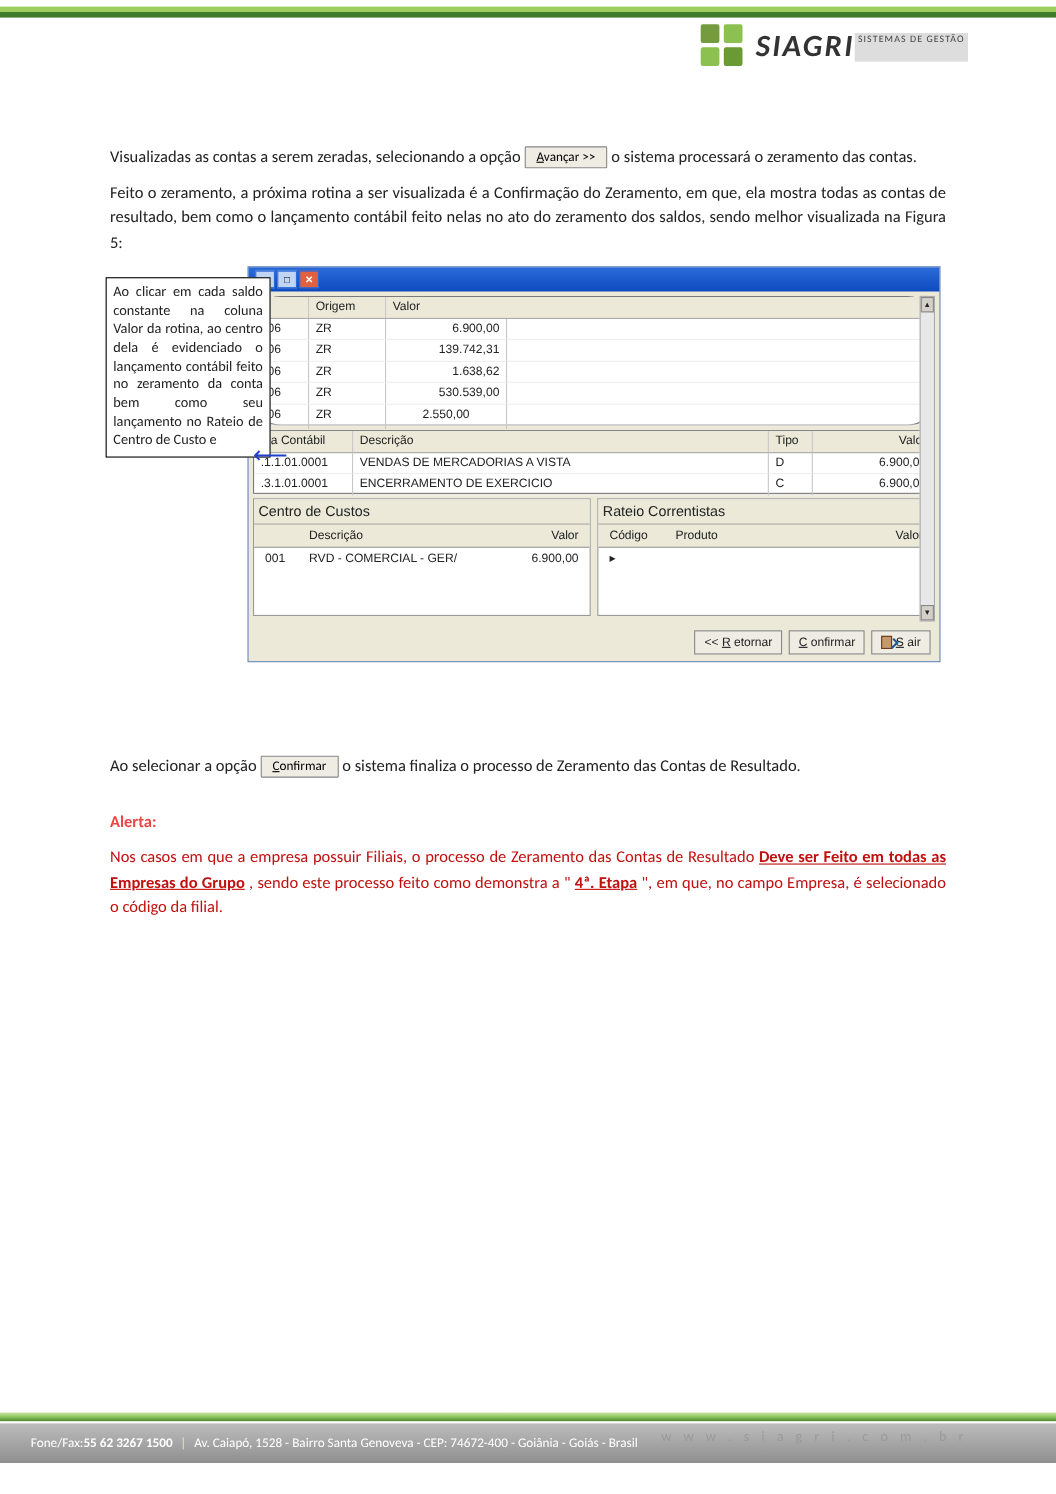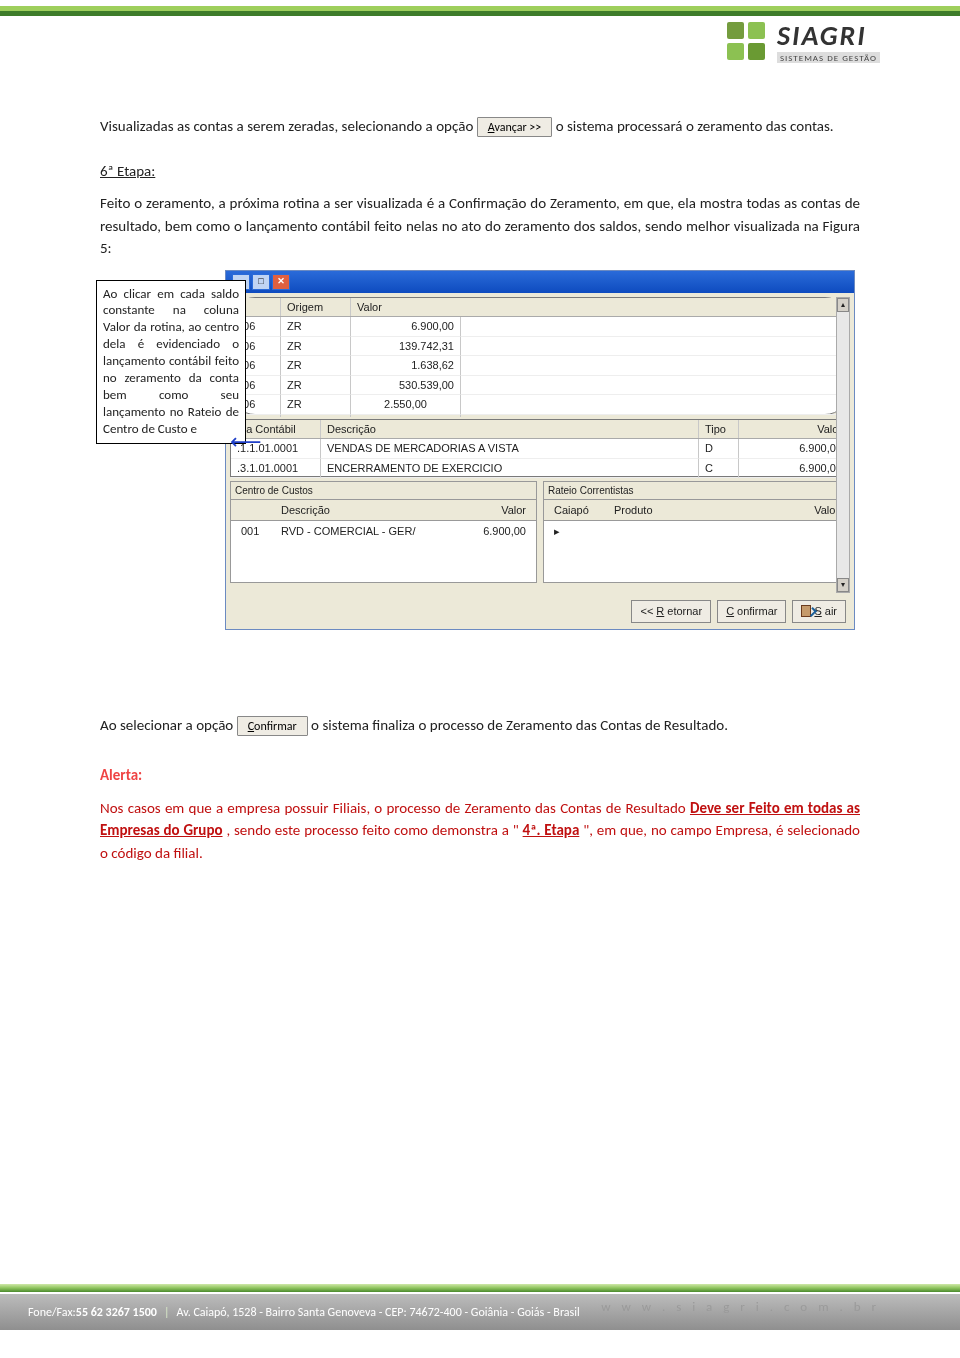--- a/index.html
+++ b/index.html
@@ -6,25 +6,25 @@
   html, body { width: 960px; height: 1358px; font-family: Calibri, Arial, sans-serif; background: #fff; position: relative; }
   .page { width: 960px; height: 1358px; position: relative; overflow: hidden; }
   .top-line { position: absolute; top: 6px; left: 0; right: 0; height: 10px; background: linear-gradient(to bottom, #9ecf5c 0%, #9ecf5c 48%, #3e7c2a 52%, #3e7c2a 100%); }
   .logo-box { position: absolute; top: 20px; right: 80px; display: flex; align-items: center; gap: 8px; }
   .logo-squares { width: 44px; height: 44px; position: relative; }
   .logo-squares .sq { position: absolute; width: 17px; height: 17px; border-radius: 2px; }
   .logo-squares .a { top: 2px; left: 2px; background: #749c3e; }
   .logo-squares .b { top: 2px; left: 23px; background: #8cc152; }
   .logo-squares .c { top: 23px; left: 2px; background: #8cc152; }
   .logo-squares .d { top: 23px; left: 23px; background: #6a9a33; }
-  .logo-text { display: flex; flex-direction: column; line-height: 1; }
+  .logo-text { display: flex; flex-direction: row; line-height: 1; }
   .logo-text .brand { font-weight: bold; font-size: 28px; letter-spacing: 2px; color: #333; font-style: italic; }
   .logo-text .sub { font-size: 9px; letter-spacing: 1px; color: #444; background: #ddd; padding: 1px 3px; margin-top: 2px; }
 
-  .content { position: absolute; top: 115px; left: 100px; width: 760px; font-size: 15px; color: #222; line-height: 1.5; }
+  .content { position: absolute; top: 132px; left: 100px; width: 760px; font-size: 15px; color: #222; line-height: 1.5; }
   .content p { margin-bottom: 10px; text-align: justify; }
   .step-title { text-decoration: underline; margin-top: 22px; margin-bottom: 16px; }
 
   .inline-btn { display: inline-block; border: 1px solid #888; background: #efece4; padding: 0 10px; font-size: 12px; color: #000; border-radius: 1px; vertical-align: middle; line-height: 18px; height: 20px; }
   .inline-btn .u { text-decoration: underline; }
 
   .figure-wrap { position: relative; margin-top: 8px; height: 400px; }
   .callout { position: absolute; left: -4px; top: 10px; width: 150px; border: 1px solid #000; padding: 5px 6px; font-size: 13px; line-height: 1.3; text-align: justify; background: #fff; z-index: 5; }
 
   .app-window { position: absolute; left: 125px; top: 0; width: 630px; height: 360px; border: 1px solid #6b8ac1; background: #ece9d8; font-family: Tahoma, sans-serif; font-size: 11px; }
@@ -39,21 +39,21 @@
   .gh-a { width: 50px; } .gh-b { width: 70px; } .gh-c { flex: 1; text-align: left; } .gh-val { width: 110px; text-align: right; }
   .gh-tipo { width: 40px; }
   .grid-body { max-height: 100px; overflow: hidden; }
   .grid-row { display: flex; font-size: 11px; }
   .grid-row div { border-bottom: 1px solid #eee; }
   .grid-row .gh-val { text-align: right; }
 
   .subgrid { margin: 4px; border: 1px solid #7a7a7a; background: #fff; }
   .cc-row { display: flex; margin: 2px 4px 4px; gap: 6px; }
   .cc-panel { border: 1px solid #999; flex: 1; background: #fff; }
-  .cc-panel .hd { background: #ece9d8; padding: 1px 4px; border-bottom: 1px solid #999; font-size: 10px; }
+  .cc-panel .hd { background: #ece9d8; padding: 1px 4px; border-bottom: 1px solid #999; font-size: 13px; }
   .cc-panel .body { padding: 2px 4px; font-size: 11px; display: flex; }
   .cc-panel .body .c { padding: 0 6px; }
   .arrow-left { position: absolute; left: 130px; top: 155px; font-size: 22px; color: #2040c8; z-index: 10; }
   .btn-bar { position: absolute; bottom: 6px; right: 8px; display: flex; gap: 6px; }
   .winstyle-btn { border: 1px solid #888; background: #efece4; font-size: 11px; padding: 2px 8px; display: inline-flex; align-items: center; gap: 3px; }
   .winstyle-btn .u { text-decoration: underline; }
   .door { width: 10px; height: 12px; background: #c59a6b; border: 1px solid #6b3b1e; position: relative; }
   .door::after { content: ''; position: absolute; right: -5px; top: 2px; width: 4px; height: 6px; border-right: 2px solid #1a5e99; border-top: 2px solid #1a5e99; transform: rotate(45deg); }
   .scroll-stub { position: absolute; right: 4px; top: 26px; bottom: 36px; width: 14px; background: #e8e8e8; border: 1px solid #aaa; }
   .scroll-stub .arrow { height: 14px; background: #d4d0c8; border: 1px solid #888; font-size: 8px; text-align: center; line-height: 12px; }
@@ -88,21 +88,20 @@
   </div>
 </div>
 
 <div class="content">
   <p>
     <span>Visualizadas as contas a serem zeradas, selecionando a opção </span>
     <span class="inline-btn"><span class="u">A</span><span>vançar &gt;&gt;</span></span>
     <span> o sistema processará o zeramento das contas.</span>
   </p>
 
-  <p class="step-title">6ª Etapa:</p>
 
   <p>
     <span>Feito o zeramento, a próxima rotina a ser visualizada é a Confirmação do Zeramento, em que, ela mostra todas as contas de resultado, bem como o lançamento contábil feito nelas no ato do zeramento dos saldos, sendo melhor visualizada na Figura 5:</span>
   </p>
 
   <div class="figure-wrap">
     <div class="callout">Ao clicar em cada saldo constante na coluna Valor da rotina, ao centro dela é evidenciado o lançamento contábil feito no zeramento da conta bem como seu lançamento no Rateio de Centro de Custo e</div>
     <div class="arrow-left">⟵</div>
 
     <div class="app-window">
@@ -192,21 +191,21 @@
           <div class="body">
             <div class="c" style="width:40px">001</div>
             <div class="c" style="flex:1">RVD - COMERCIAL - GER/</div>
             <div class="c" style="width:70px;text-align:right">6.900,00</div>
           </div>
           <div style="height:40px"></div>
         </div>
         <div class="cc-panel">
           <div class="hd">Rateio Correntistas</div>
           <div class="body" style="background:#ece9d8;border-bottom:1px solid #999;">
-            <div class="c" style="width:60px">Caiapó</div>
+            <div class="c" style="width:60px">Código</div>
             <div class="c" style="flex:1">Produto</div>
             <div class="c" style="width:60px;text-align:right">Valor</div>
           </div>
           <div class="body">
                 <div class="c">▸</div>
               </div>
           <div style="height:40px"></div>
         </div>
       </div>
 

